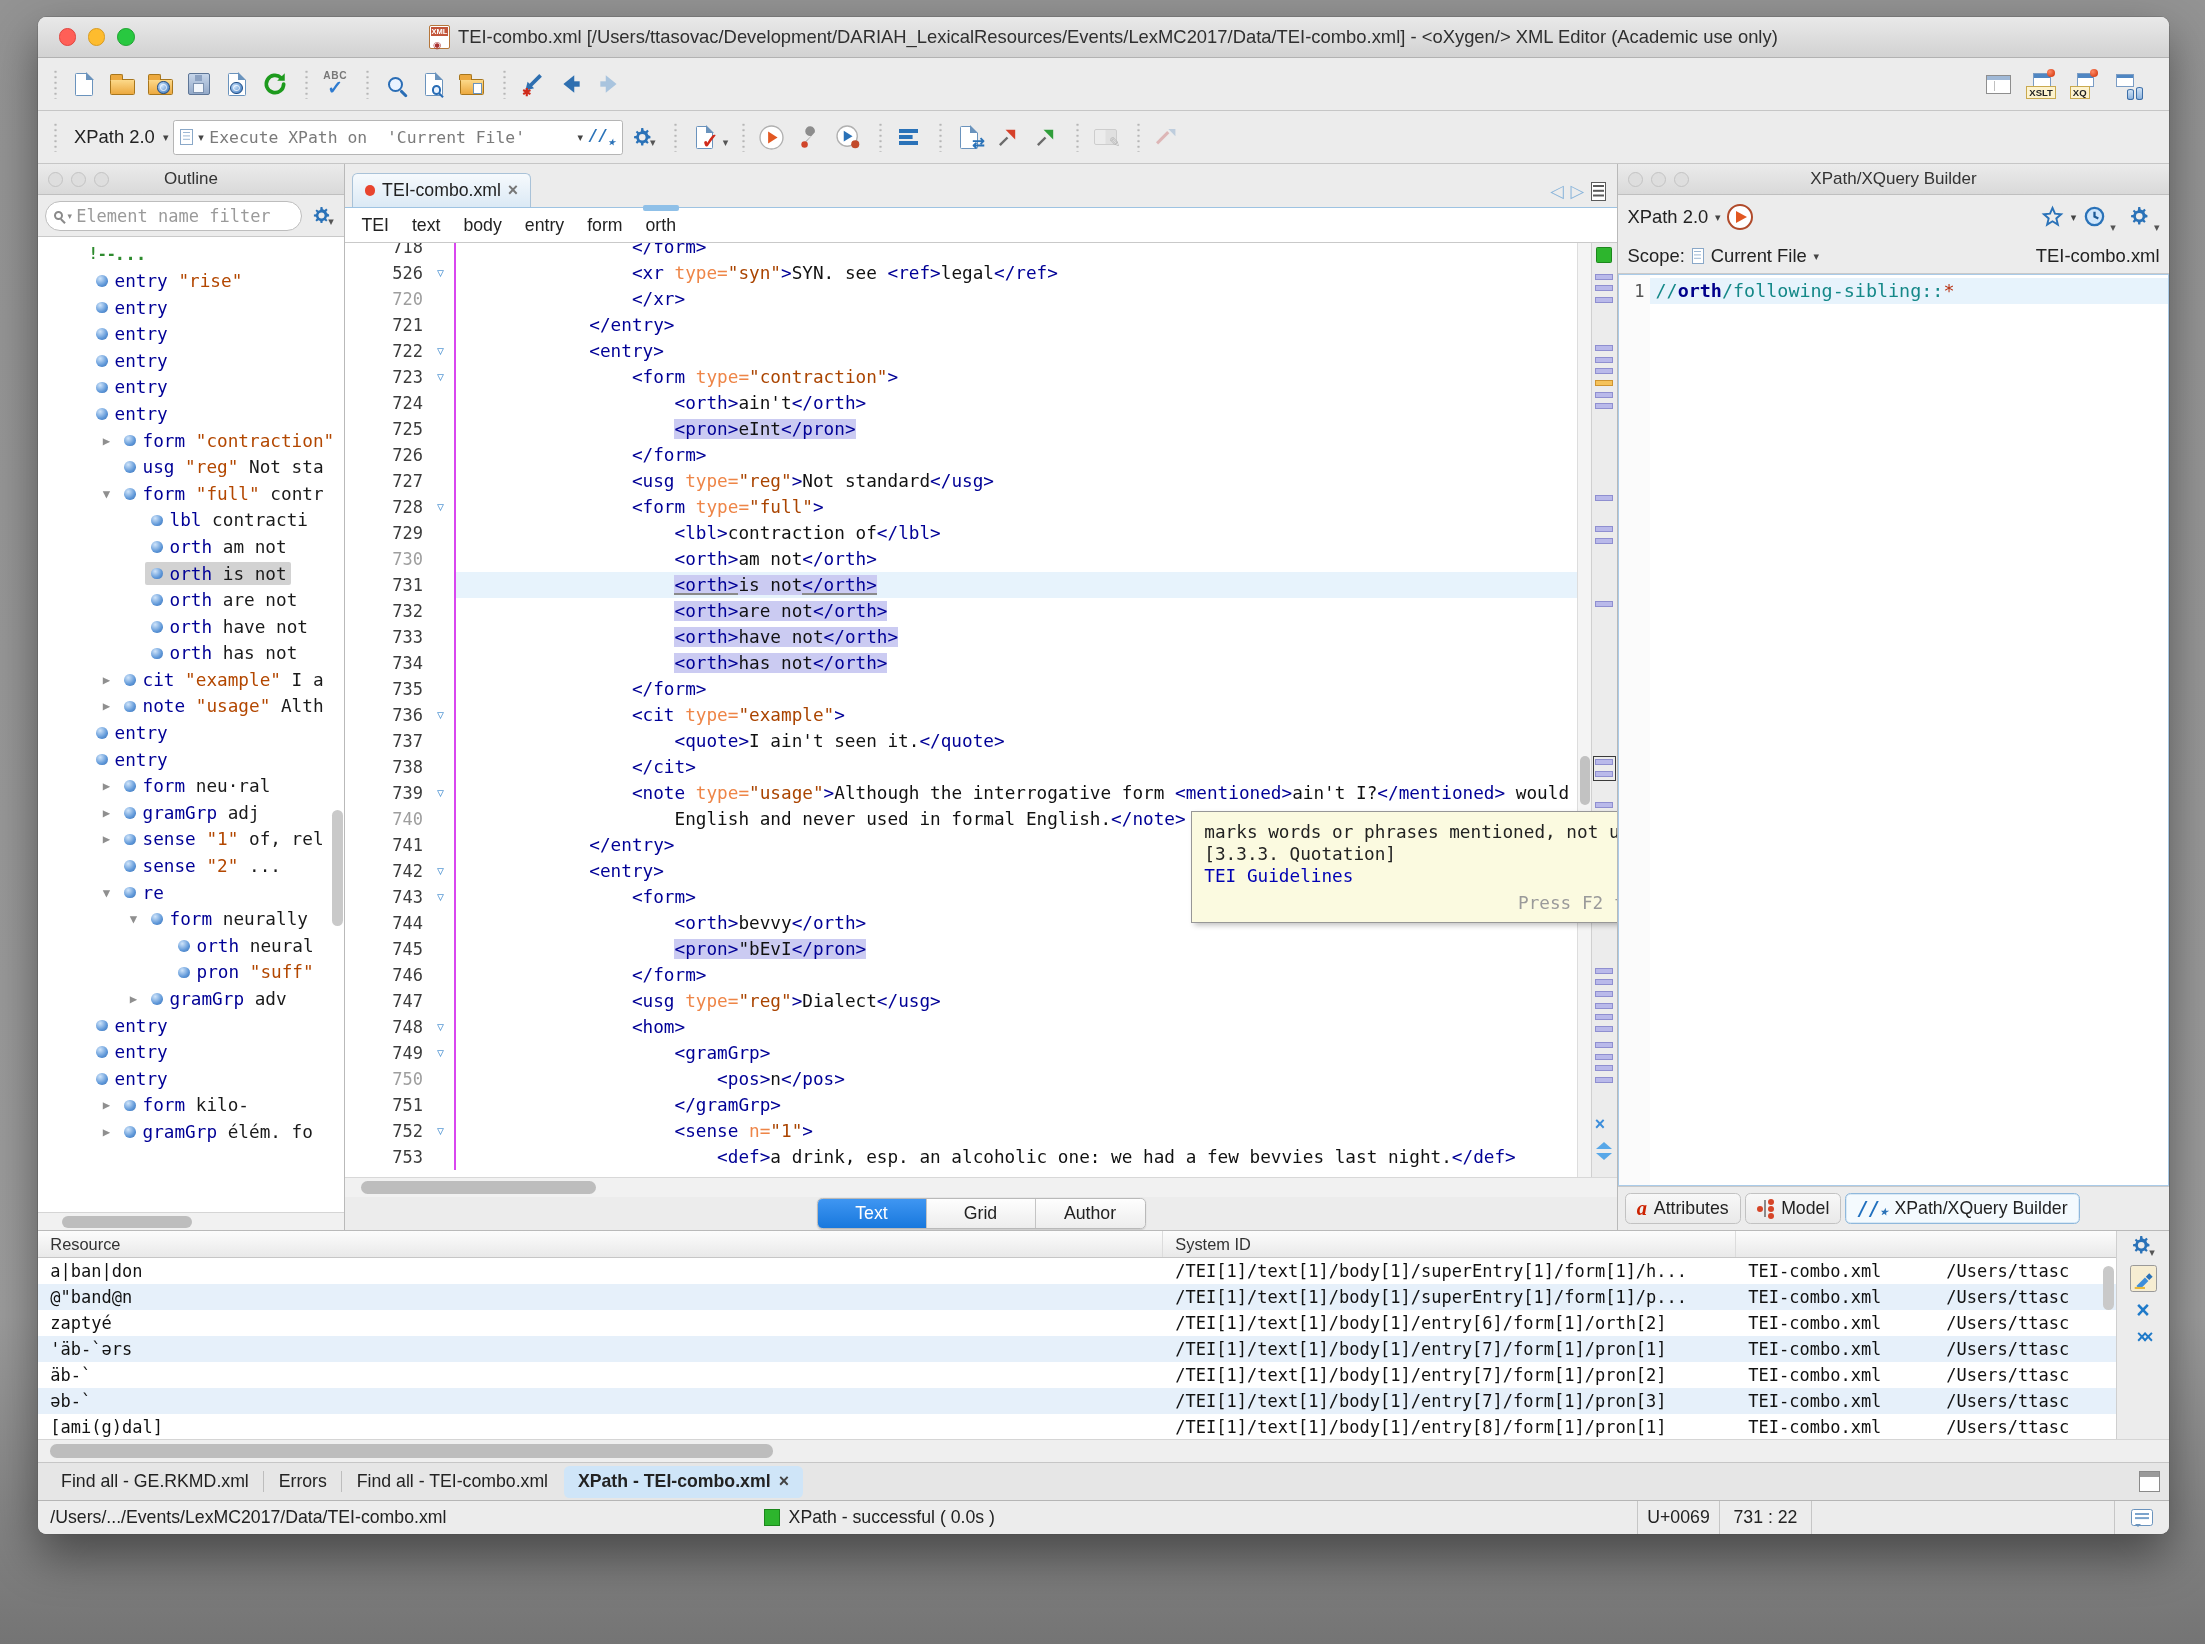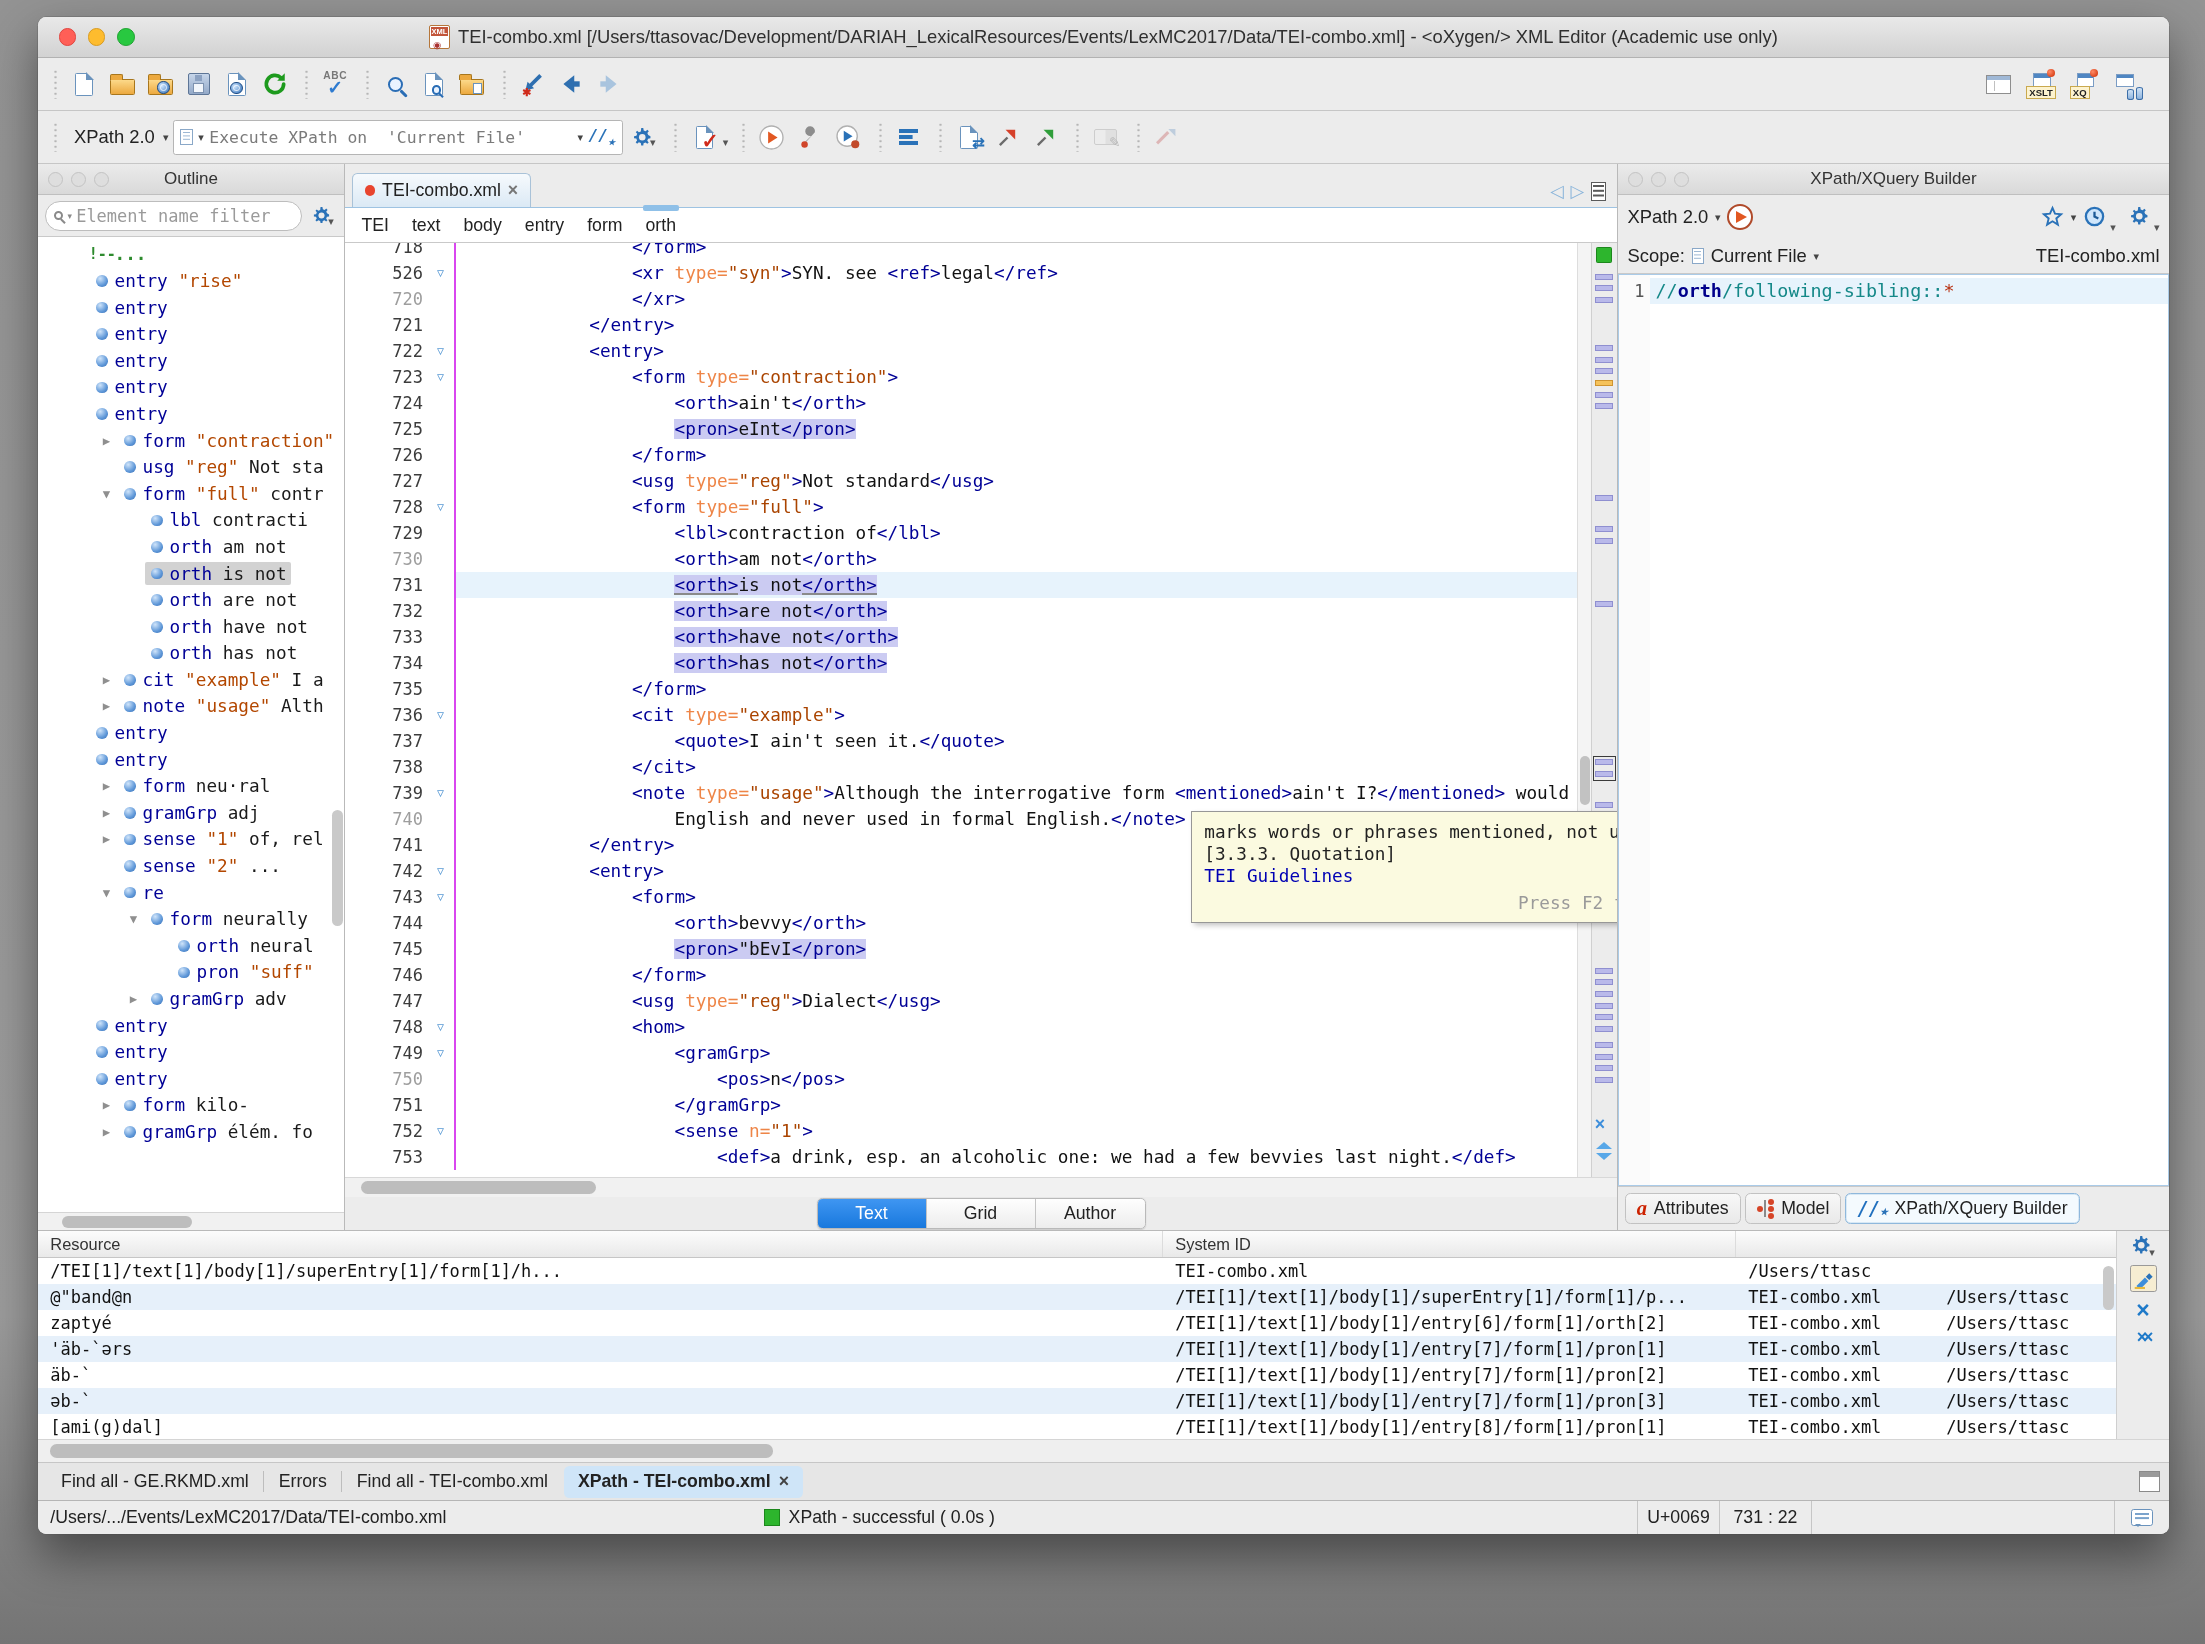--- a/index.html
+++ b/index.html
@@ -808,20 +808,21 @@
   </div>
 
   <div class="results" style="position:relative">
     <div class="r-table">
       <div class="r-head" id="r-head">
           <div>Resource</div>
           <div>System ID</div>
         </div>
       <div id="r-rows">
           <div class="r-row">
+            <div>a|ban|don</div>
             <div>/TEI[1]/text[1]/body[1]/superEntry[1]/form[1]/h...</div>
             <div>TEI-combo.xml</div>
             <div>/Users/ttasc</div>
           </div>
           <div class="r-row alt">
             <div>@"band@n</div>
             <div>/TEI[1]/text[1]/body[1]/superEntry[1]/form[1]/p...</div>
             <div>TEI-combo.xml</div>
             <div>/Users/ttasc</div>
           </div>

